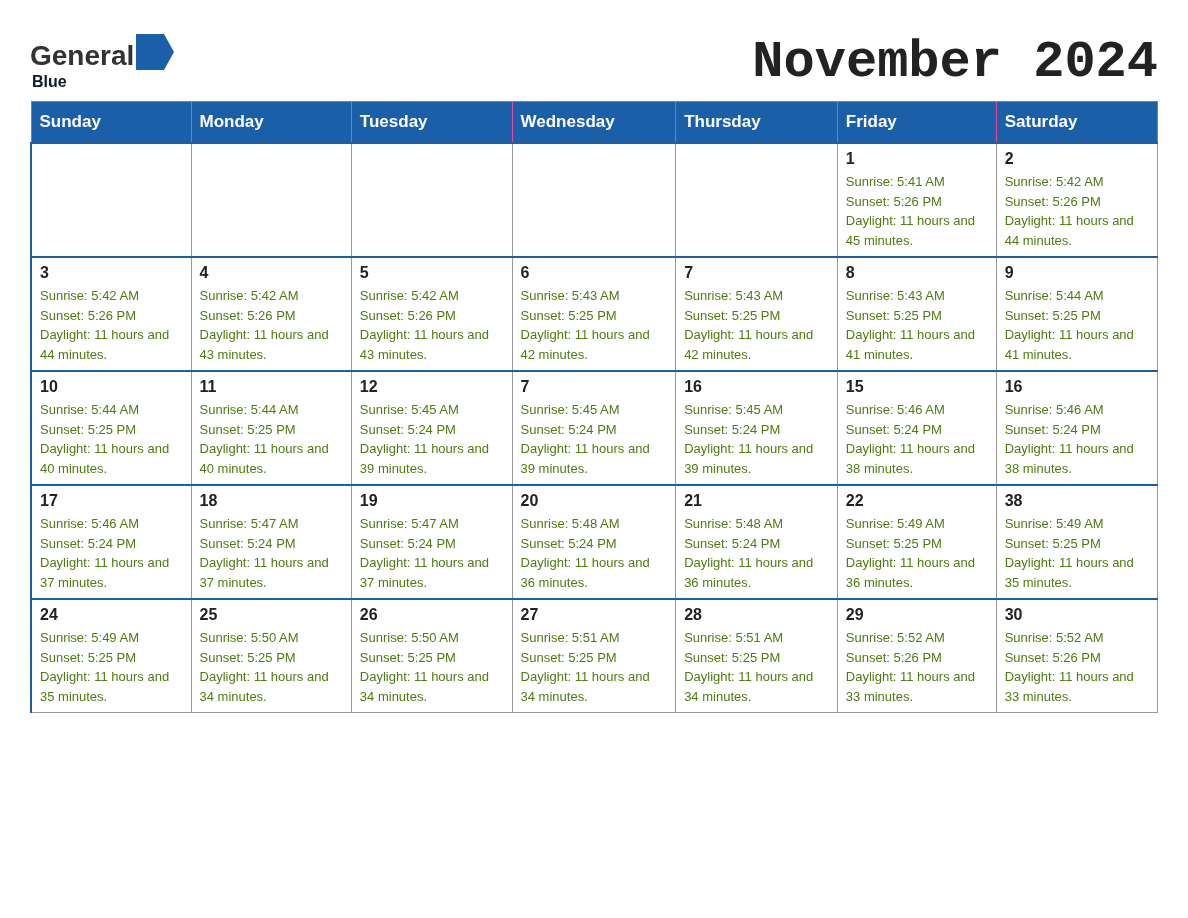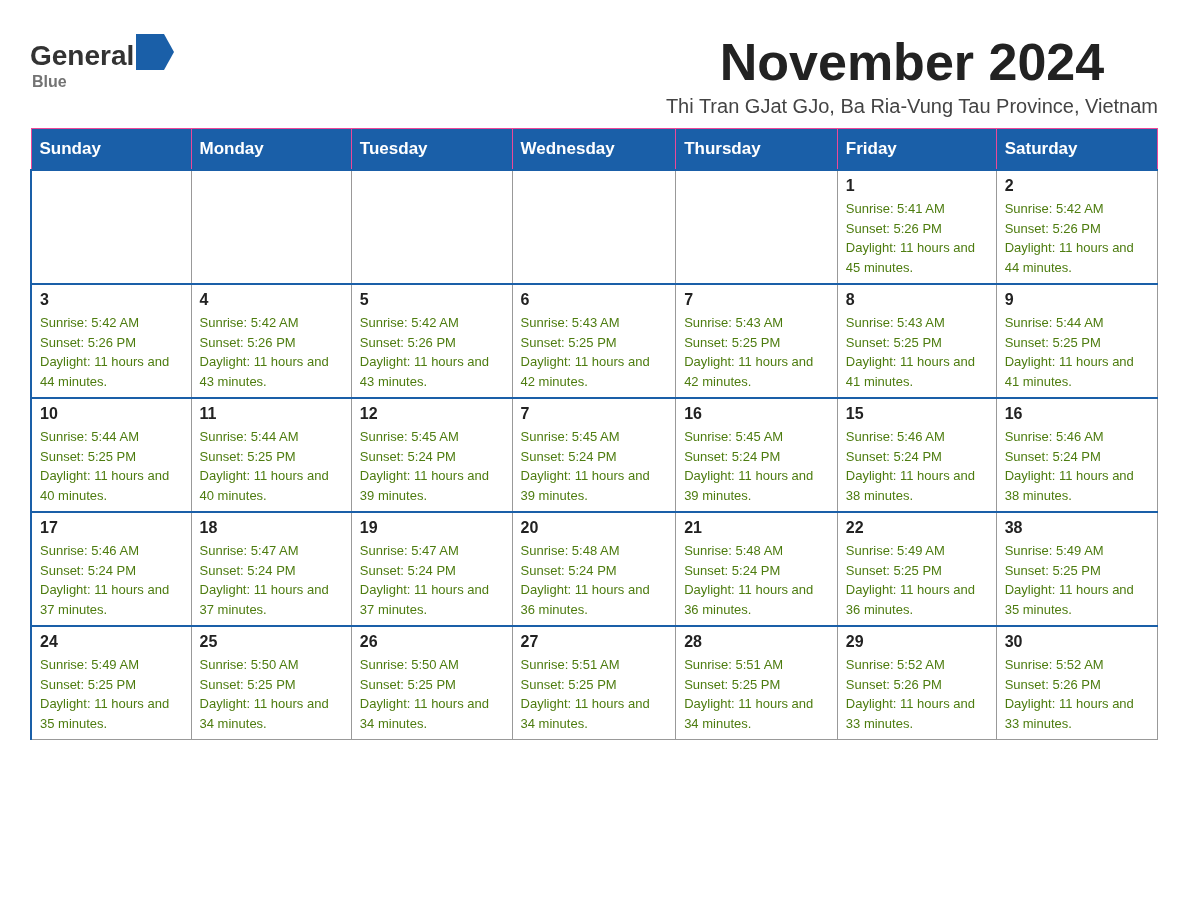--- a/index.html
+++ b/index.html
@@ -33,27 +33,28 @@
     }
     .logo-general { color: #333; }
     .logo-blue-block {
       display: inline-block;
       position: relative;
       margin-left: 2px;
     }
     .logo-underline {
       display: block;
       font-size: 16px;
-      color: #737373;
+      color: #0f172a;
       font-weight: bold;
       margin-top: -4px;
       margin-left: 2px;
     }
     .title-area {
-      text-align: center;
+      text-align: right;
+      font-family: Liberation Mono, monospace;
     }
     .main-title {
       font-size: 52px;
       font-weight: bold;
       color: #222;
       line-height: 1.1;
     }
     .subtitle {
       font-size: 20px;
       color: #444;
@@ -117,21 +118,20 @@
           <svg width="38" height="36" viewBox="0 0 38 36">
             <rect x="0" y="0" width="28" height="36" fill="#1a5fa8"></rect>
             <polygon points="28,0 38,18 28,36" fill="#1a5fa8"></polygon>
           </svg>
         </span>
       </div>
       <span class="logo-underline">Blue</span>
     </div>
     <div class="title-area">
       <div class="main-title">November 2024</div>
-      <div class="subtitle">Thi Tran GJat GJo, Ba Ria-Vung Tau Province, Vietnam</div>
     </div>
   </div>
 
   <table class="calendar">
     <thead>
       <tr>
         <th>Sunday</th>
         <th>Monday</th>
         <th>Tuesday</th>
         <th>Wednesday</th>

